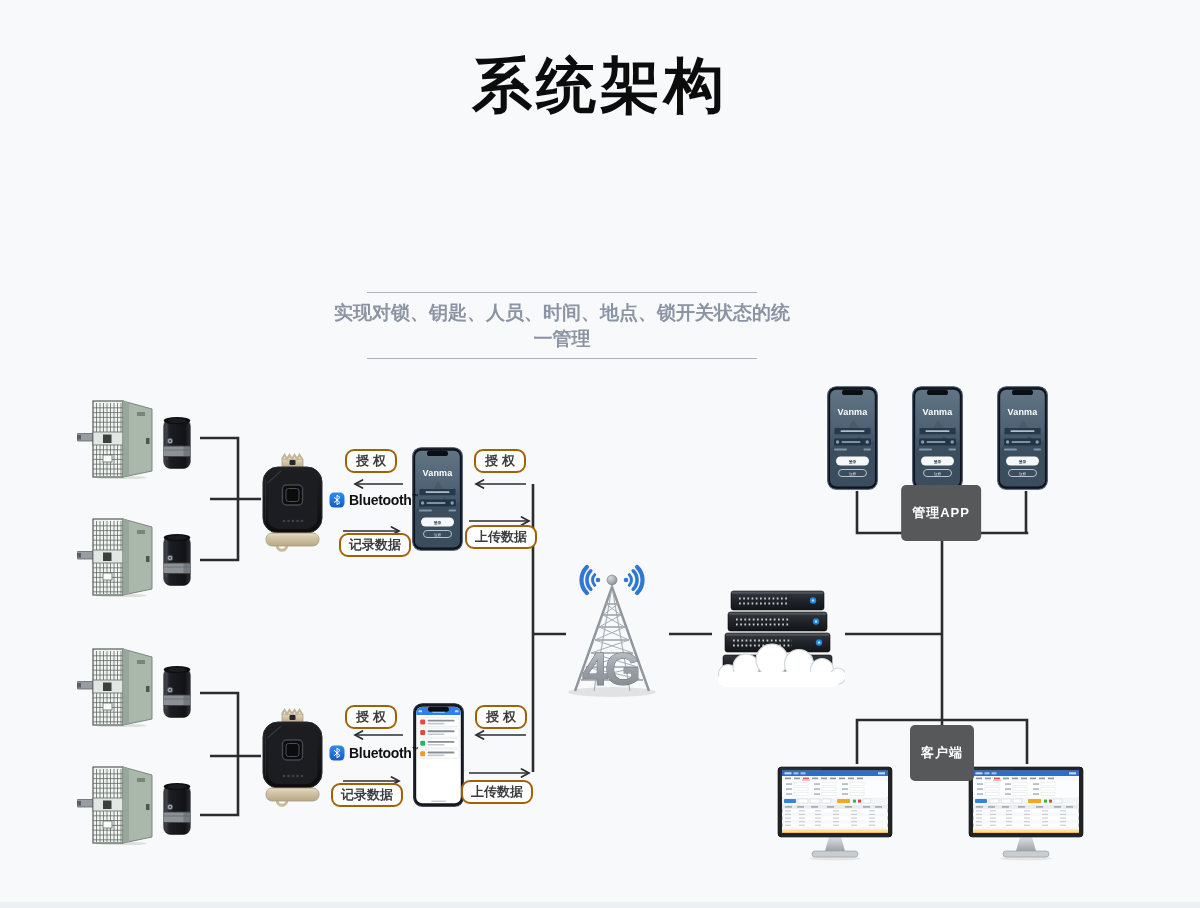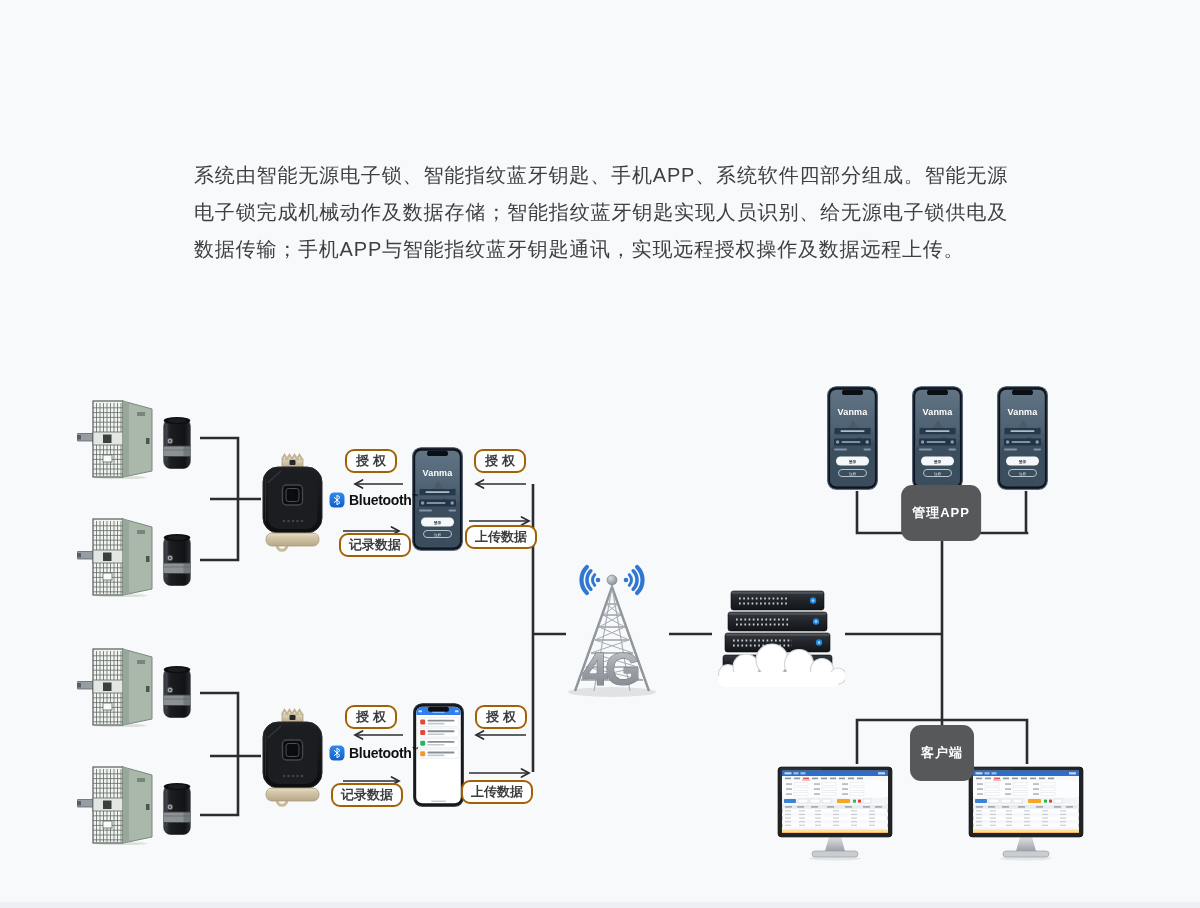--- a/index.html
+++ b/index.html
@@ -11,21 +11,21 @@
   .intro{position:absolute;left:194px;top:157px;width:814px;font-size:20px;line-height:37px;
          color:#3e3f41;text-align:justify;letter-spacing:.8px;}
   .tagline{position:absolute;left:326px;top:292px;width:472px;text-align:center;
            color:#8b94a4;font-weight:bold;font-size:19px;}
   .tagline .line{width:390px;height:0;border-top:1px solid #adb3bd;margin:0 auto;}
   .tagline .txt{padding:7px 0 6px;}
   .tag{position:absolute;transform:translate(-50%,-50%);background:#fff;border:2px solid #a16207;
        border-radius:9px;color:#3c3d3f;font-size:13px;font-weight:bold;padding:1px 8px;
        white-space:nowrap;z-index:3;}
   .tag.sp{letter-spacing:4px;padding:1px 5px 1px 9px;}
-  .tag.dark{background:#57585a;border:none;color:#fff;border-radius:11px;padding:19px 11px;
+  .tag.dark{background:#57585a;border:none;color:#fff;border-radius:5px;padding:19px 11px;
             font-size:13px;letter-spacing:1px;}
   .bt-row{position:absolute;display:flex;align-items:center;gap:4px;z-index:3;}
   .bt-text{font-size:14px;font-weight:bold;color:#101010;letter-spacing:-.3px;}
   .bt-text sup{font-size:7px;}
   .ph-brand{text-anchor:middle;font-weight:bold;fill:#ffffff;font-size:9px;letter-spacing:.2px;}
   .ph-login{text-anchor:middle;font-weight:bold;fill:#33475a;font-size:3.8px;}
   .ph-reg{text-anchor:middle;fill:#dde5ec;font-size:3.4px;}
   .tower-4g{text-anchor:middle;font-weight:800;font-size:46px;letter-spacing:-3px;
             fill:url(#g-met);stroke:#6e747a;stroke-width:1px;paint-order:stroke fill;}
   .bottom-strip{position:absolute;left:0;bottom:0;width:100%;height:6px;background:#eceff3;}
@@ -335,21 +335,26 @@
             <rect x="56" y="58.7" width="6" height="1.1"></rect>
             <rect x="74" y="58.7" width="6" height="1.1"></rect>
             <rect x="92" y="58.7" width="6" height="1.1"></rect>
         </g>
         <rect x="5" y="63.5" width="106" height="3.5" fill="#fbdf9f"></rect>
         <rect x="5" y="66.4" width="106" height=".6" fill="#eaa23c"></rect>
       </g>
     </defs>
   </svg>
 
-  <div class="intro">系统由智能无源电子锁、智能指纹蓝牙钥匙、手机APP、系统软件四部分组成。智能无源电子锁完成机械动作及数据存储；智能指纹蓝牙钥匙实现人员识别、给无源电子锁供电及数据传输；手机APP与智能指纹蓝牙钥匙通讯，实现远程授权操作及数据远程上传。</div>
+  <div class="title">系统架构</div>
+  <div class="tagline">
+    <div class="line"></div>
+    <div class="txt">实现对锁、钥匙、人员、时间、地点、锁开关状态的统一管理</div>
+    <div class="line"></div>
+  </div>
 
   <svg class="abs" style="left:0;top:0" width="1200" height="908">
     <defs>
       <marker id="ah" markerUnits="userSpaceOnUse" markerWidth="12" markerHeight="12" refX="9.5" refY="6" orient="auto">
         <path d="M2,2 L9.5,6 L2,10" fill="none" stroke="#2b2c2e" stroke-width="1.7" stroke-linecap="round"></path>
       </marker>
     </defs>
     <g stroke="#2b2c2e" stroke-width="2.6" fill="none">
       <path d="M200,438 H238 M200,560 H238 M238,436.7 V561.3 M210,499 H261"></path>
       <path d="M200,693 H238 M200,815 H238 M238,691.7 V816.3 M210,756 H261"></path>

